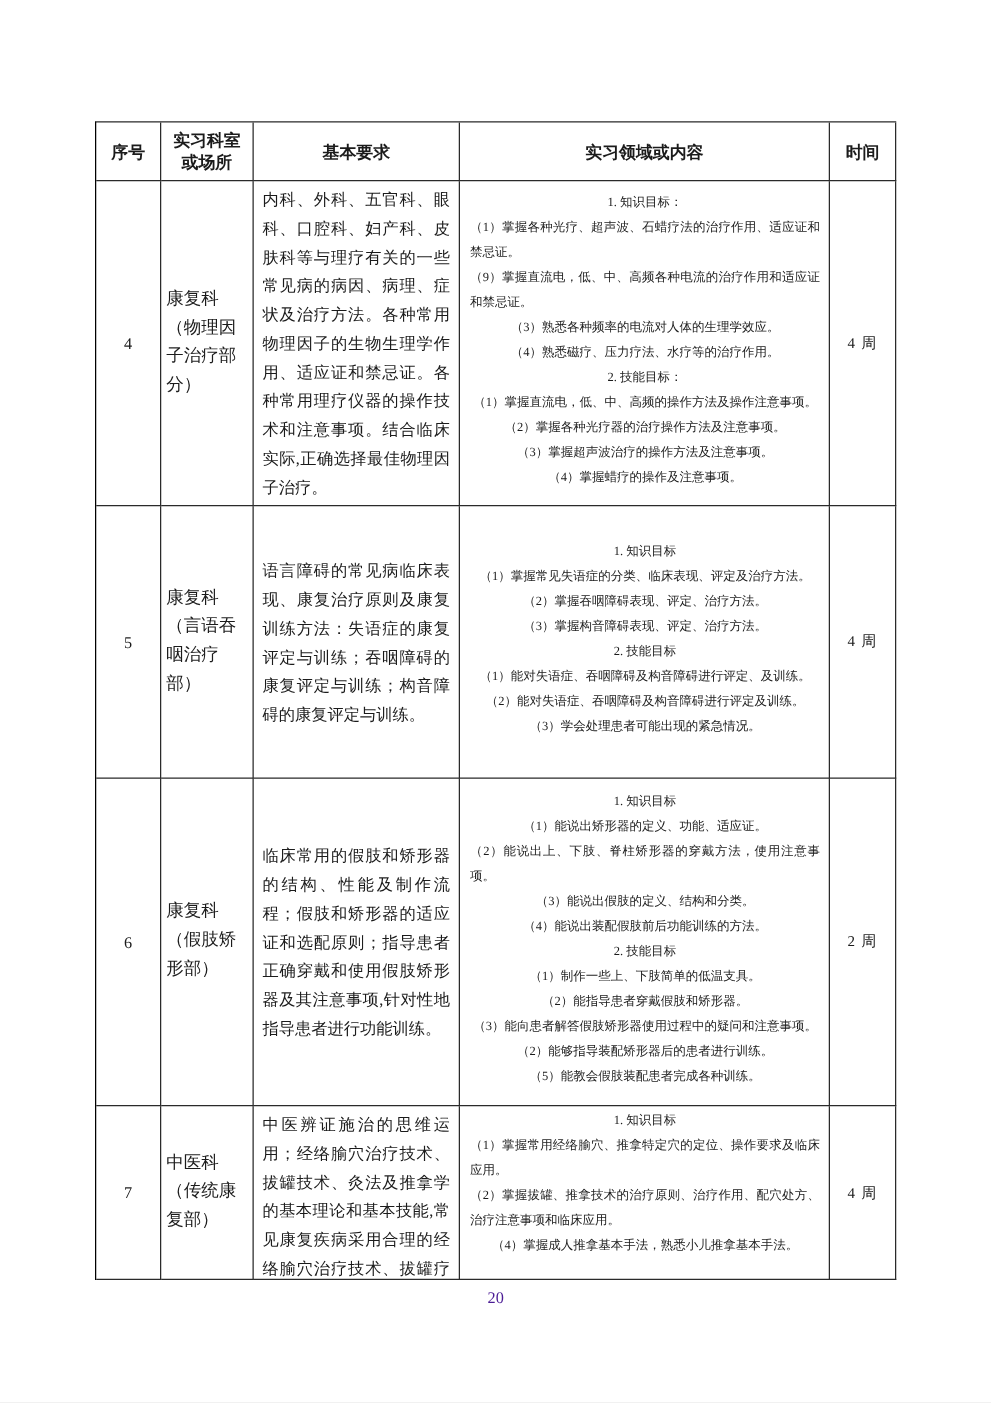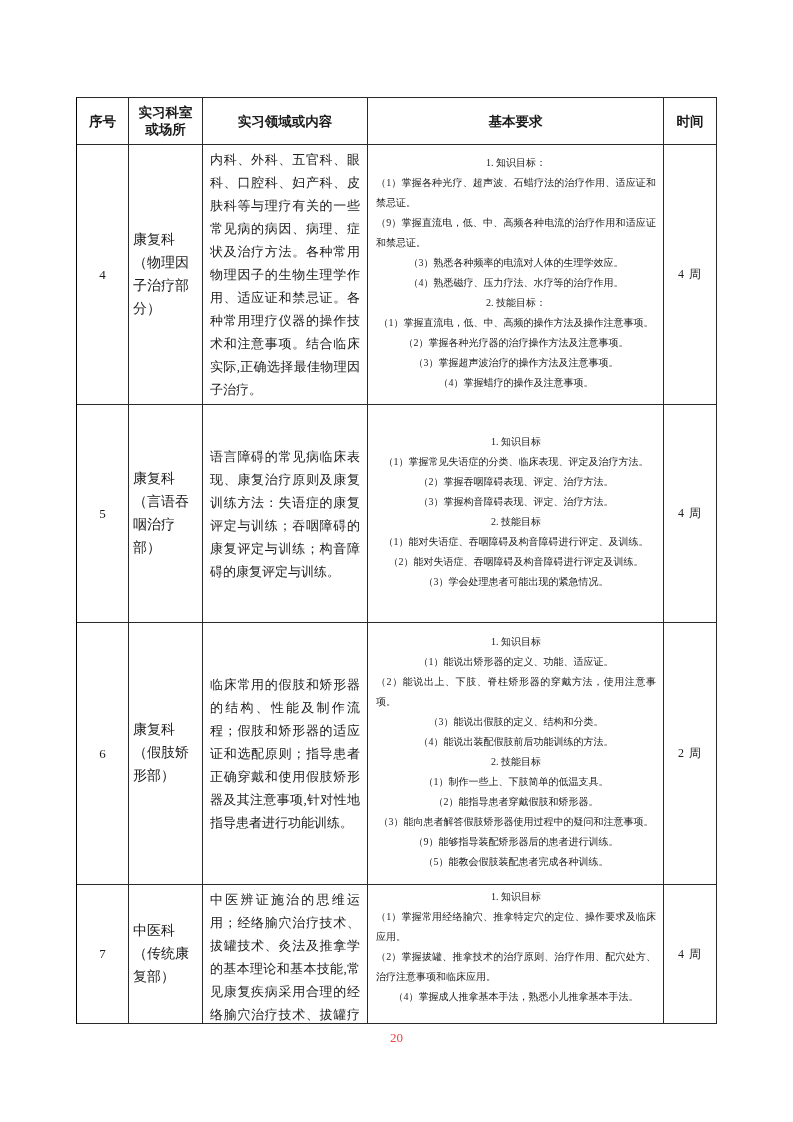--- a/index.html
+++ b/index.html
@@ -28,34 +28,34 @@
   .hd-dept{padding:0 8px;}
   .c-no{font-size:13px;align-items:center;text-align:center;}
   .c-dept{font-size:14px;line-height:23px;padding:0 4px;align-items:center;font-family:Liberation Mono, monospace;}
   .c-content{font-size:13px;line-height:23px;padding:3px 7px;text-align:justify;text-justify:inter-ideograph;}
   .c-req{font-size:10px;line-height:20px;padding:2px 7px 6px 8px;text-align:justify;text-justify:inter-ideograph;align-items:center;}
   .c-time{font-size:12px;align-items:center;text-align:center;letter-spacing:1px;}
   .top{justify-content:flex-start;}
   .req-line{text-align:justify;text-justify:inter-ideograph;}
   .page-num{
     position:absolute;top:1030px;left:0;width:100%;text-align:center;
-    font-size:13px;color:#ef4444;
+    font-size:13px;color:#4c1d95;
   }
 </style>
 </head>
 <body>
 
 <div class="sheet">
 
   <div class="grid">
 
     <div class="cell hd">序号</div>
     <div class="cell hd hd-dept">实习科室或场所</div>
+    <div class="cell hd">基本要求</div>
     <div class="cell hd">实习领域或内容</div>
-    <div class="cell hd">基本要求</div>
     <div class="cell hd">时间</div>
 
     <div class="cell c-no">4</div>
     <div class="cell c-dept">康复科（物理因子治疗部分）</div>
     <div class="cell c-content">
         <div>内科、外科、五官科、眼科、口腔科、妇产科、皮肤科等与理疗有关的一些常见病的病因、病理、症状及治疗方法。各种常用物理因子的生物生理学作用、适应证和禁忌证。各种常用理疗仪器的操作技术和注意事项。结合临床实际,正确选择最佳物理因子治疗。</div>
       </div>
     <div class="cell c-req">
         <div class="req-line">1. 知识目标：</div>
         <div class="req-line">（1）掌握各种光疗、超声波、石蜡疗法的治疗作用、适应证和禁忌证。</div>
@@ -95,21 +95,21 @@
     <div class="cell c-req">
         <div class="req-line">1. 知识目标</div>
         <div class="req-line">（1）能说出矫形器的定义、功能、适应证。</div>
         <div class="req-line">（2）能说出上、下肢、脊柱矫形器的穿戴方法，使用注意事项。</div>
         <div class="req-line">（3）能说出假肢的定义、结构和分类。</div>
         <div class="req-line">（4）能说出装配假肢前后功能训练的方法。</div>
         <div class="req-line">2. 技能目标</div>
         <div class="req-line">（1）制作一些上、下肢简单的低温支具。</div>
         <div class="req-line">（2）能指导患者穿戴假肢和矫形器。</div>
         <div class="req-line">（3）能向患者解答假肢矫形器使用过程中的疑问和注意事项。</div>
-        <div class="req-line">（9）能够指导装配矫形器后的患者进行训练。</div>
+        <div class="req-line">（2）能够指导装配矫形器后的患者进行训练。</div>
         <div class="req-line">（5）能教会假肢装配患者完成各种训练。</div>
       </div>
     <div class="cell c-time">2 周</div>
 
     <div class="cell c-no">7</div>
     <div class="cell c-dept">中医科（传统康复部）</div>
     <div class="cell c-content top">
         <div>中医辨证施治的思维运用；经络腧穴治疗技术、拔罐技术、灸法及推拿学的基本理论和基本技能,常见康复疾病采用合理的经络腧穴治疗技术、拔罐疗法、推拿疗法以及运用注意事项；中国传统康复在康复</div>
       </div>
     <div class="cell c-req top">

